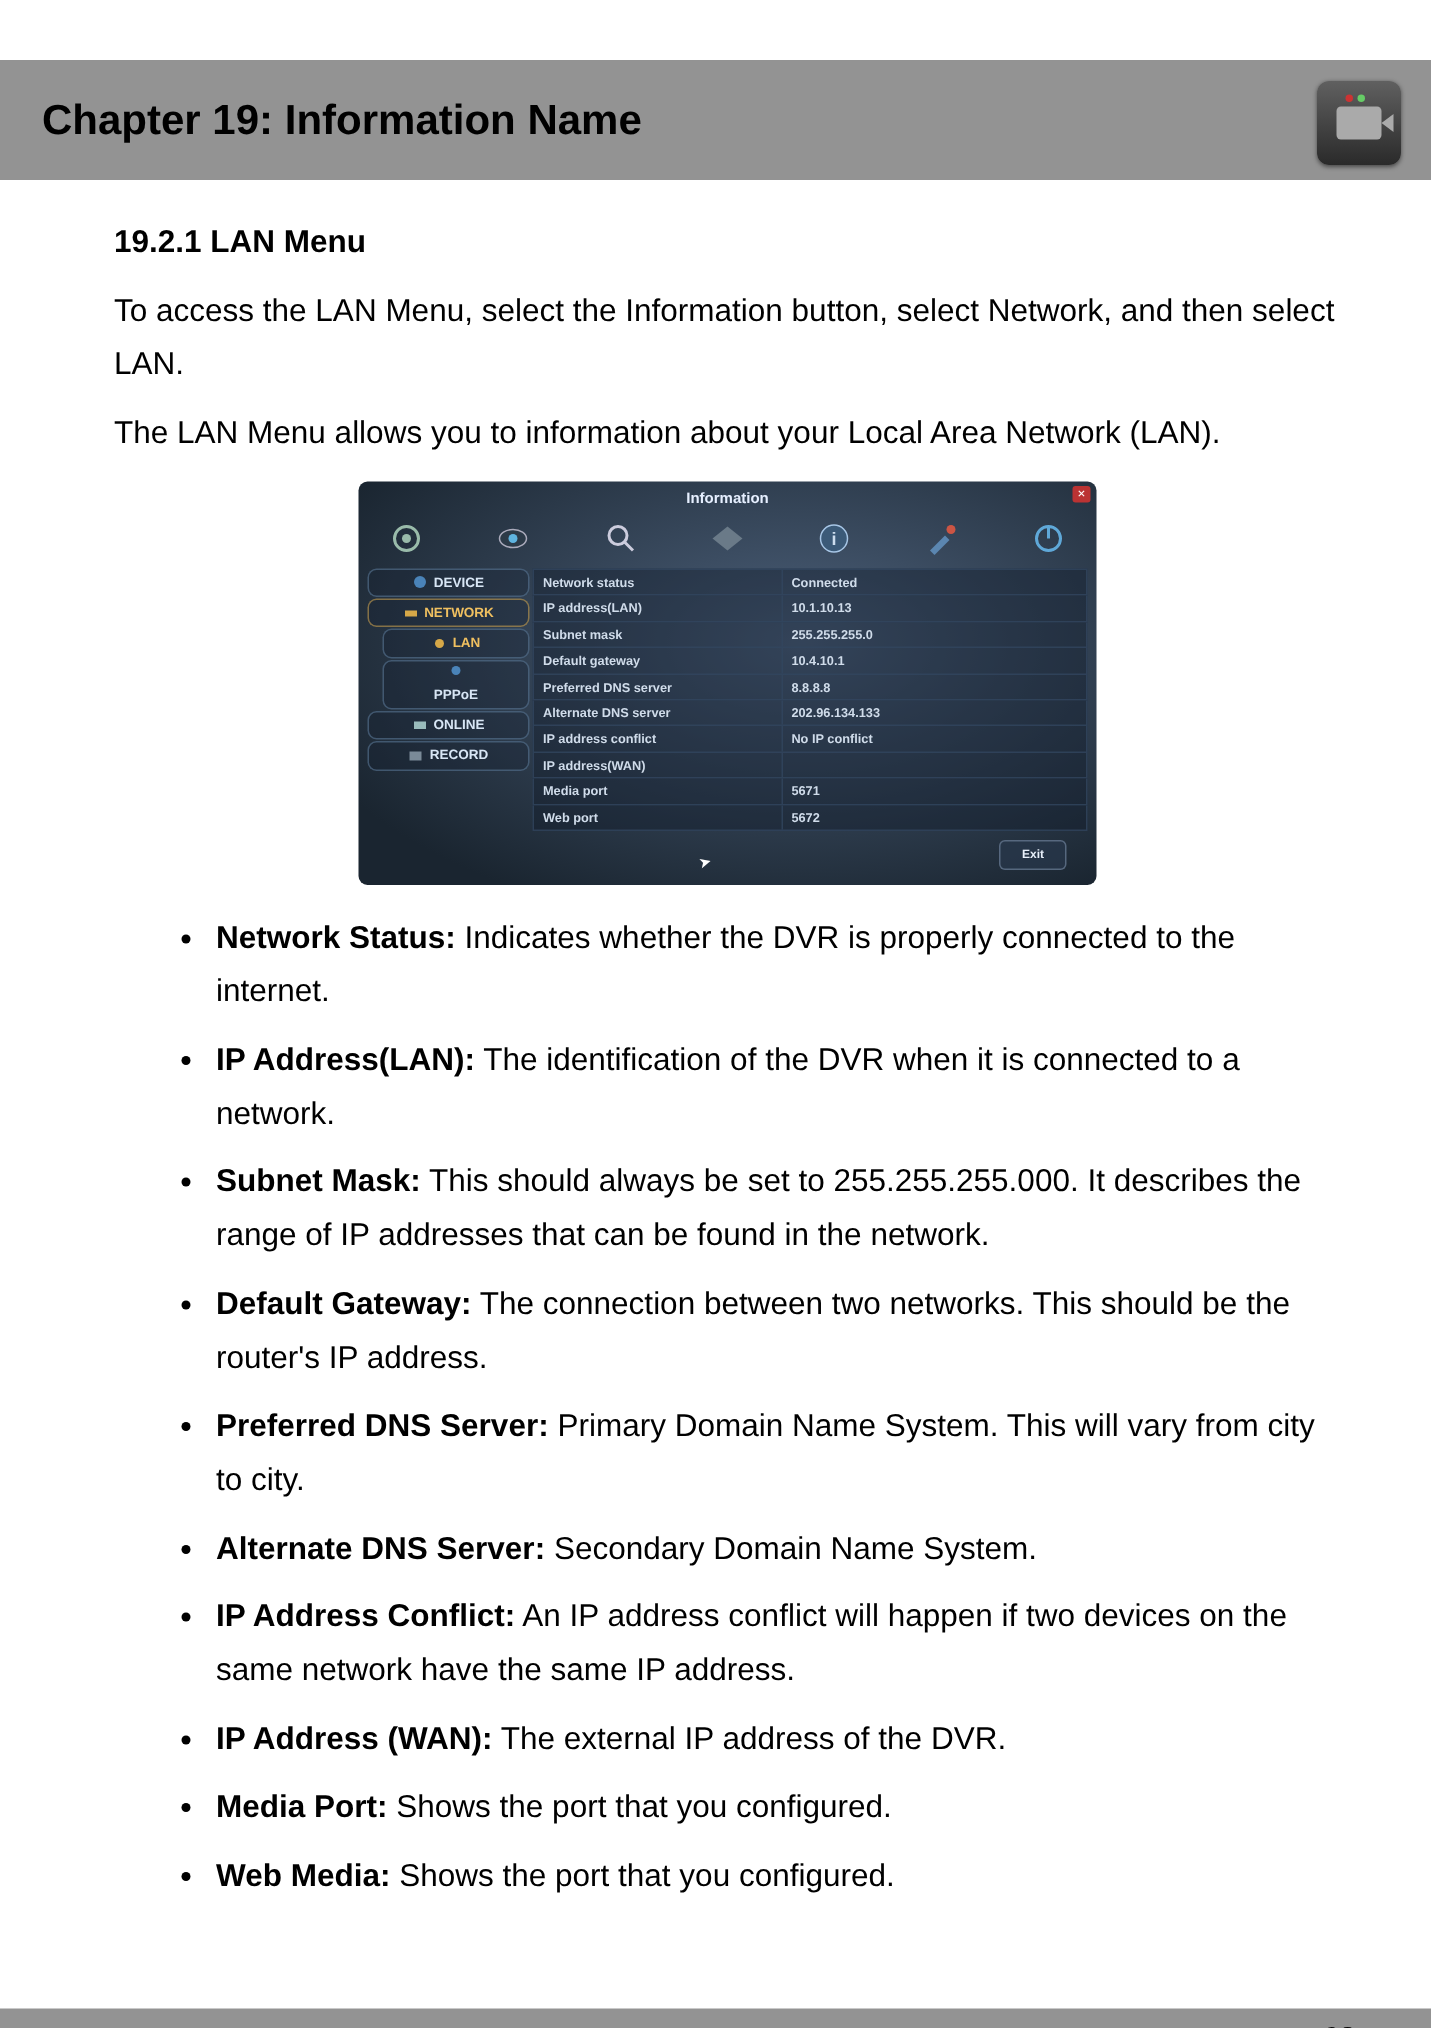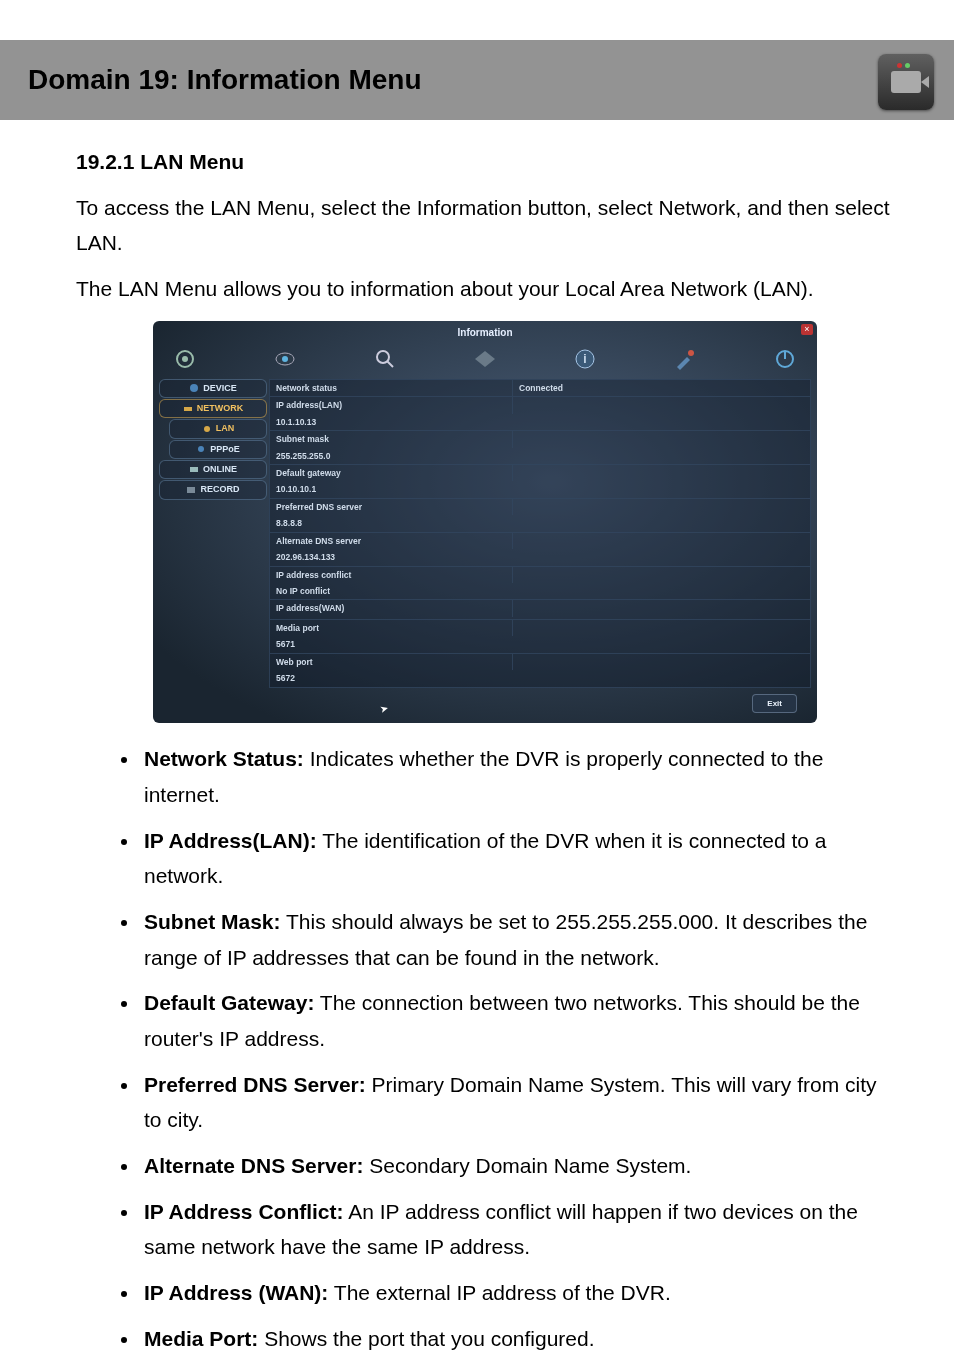--- a/index.html
+++ b/index.html
@@ -74,21 +74,21 @@
     margin-bottom: 10px;
     font-size: 21px;
   }
   .para { margin-bottom: 10px; }
   .screenshot-wrap {
     display: flex;
     justify-content: center;
     margin: 14px 0 18px;
   }
   .screenshot {
-    width: 664px;
+    width: 492px;
     background: radial-gradient(ellipse at 60% 40%, #4c607a 0%, #1a2530 85%);
     border-radius: 6px;
     padding: 0 0 10px 0;
     font-size: 9px;
     color: #cfe;
     font-family: Arial, sans-serif;
     position: relative;
     overflow: hidden;
   }
   .info-title {
@@ -151,21 +151,21 @@
     flex: 1;
     margin-right: 6px;
   }
   .info-row {
     display: flex;
     font-size: 8.5px;
     font-weight: bold;
     border: 1px solid rgba(50,70,95,.8);
     background: rgba(15,25,40,.4);
   }
-  .info-row + .info-row { border-top: none; flex-direction: column; }
+  .info-row + .info-row { border-top: none; }
   .info-label {
     width: 45%;
     padding: 1px 6px;
     border-right: 1px solid rgba(50,70,95,.8);
     color: #d0dcea;
   }
   .info-value {
     flex: 1;
     padding: 1px 6px;
     color: #d0dcea;
@@ -213,21 +213,21 @@
   .page-num {
     font-weight: bold;
     color: #000;
     font-size: 20px;
   }
 </style>
 </head>
 <body>
 
 <div class="header-band">
-  <h1 class="chapter-title">Domain 19: Information Menu</h1>
+  <h1 class="chapter-title">Chapter 19: Information Name</h1>
   <div class="header-icon-box">
     <div class="cam-icon">
       <div class="cam-dots">
           <span></span>
           <span></span>
         </div>
     </div>
   </div>
 </div>
 
@@ -304,21 +304,21 @@
             <span>NETWORK</span>
           </div>
           <div class="sb-item active-lan" style="margin-left:10px;">
             <span class="sb-icon">
               <svg viewBox="0 0 10 10">
                   <circle cx="5" cy="5" r="3" fill="#d6a848"></circle>
                 </svg>
             </span>
             <span>LAN</span>
           </div>
-          <div class="sb-item" style="margin-left:10px;">
+          <div class="sb-item" style="margin-left:10px;flex-direction:column;">
             <span class="sb-icon">
               <svg viewBox="0 0 10 10">
                   <circle cx="5" cy="5" r="3" fill="#4a83b8"></circle>
                 </svg>
             </span>
             <span>PPPoE</span>
           </div>
           <div class="sb-item">
             <span class="sb-icon">
               <svg viewBox="0 0 10 10">
@@ -345,21 +345,21 @@
           <div class="info-row">
               <div class="info-label">IP address(LAN)</div>
               <div class="info-value">10.1.10.13</div>
             </div>
           <div class="info-row">
               <div class="info-label">Subnet mask</div>
               <div class="info-value">255.255.255.0</div>
             </div>
           <div class="info-row">
               <div class="info-label">Default gateway</div>
-              <div class="info-value">10.10.10.1</div>
+              <div class="info-value">10.4.10.1</div>
             </div>
           <div class="info-row">
               <div class="info-label">Preferred DNS server</div>
               <div class="info-value">8.8.8.8</div>
             </div>
           <div class="info-row">
               <div class="info-label">Alternate DNS server</div>
               <div class="info-value">202.96.134.133</div>
             </div>
           <div class="info-row">

